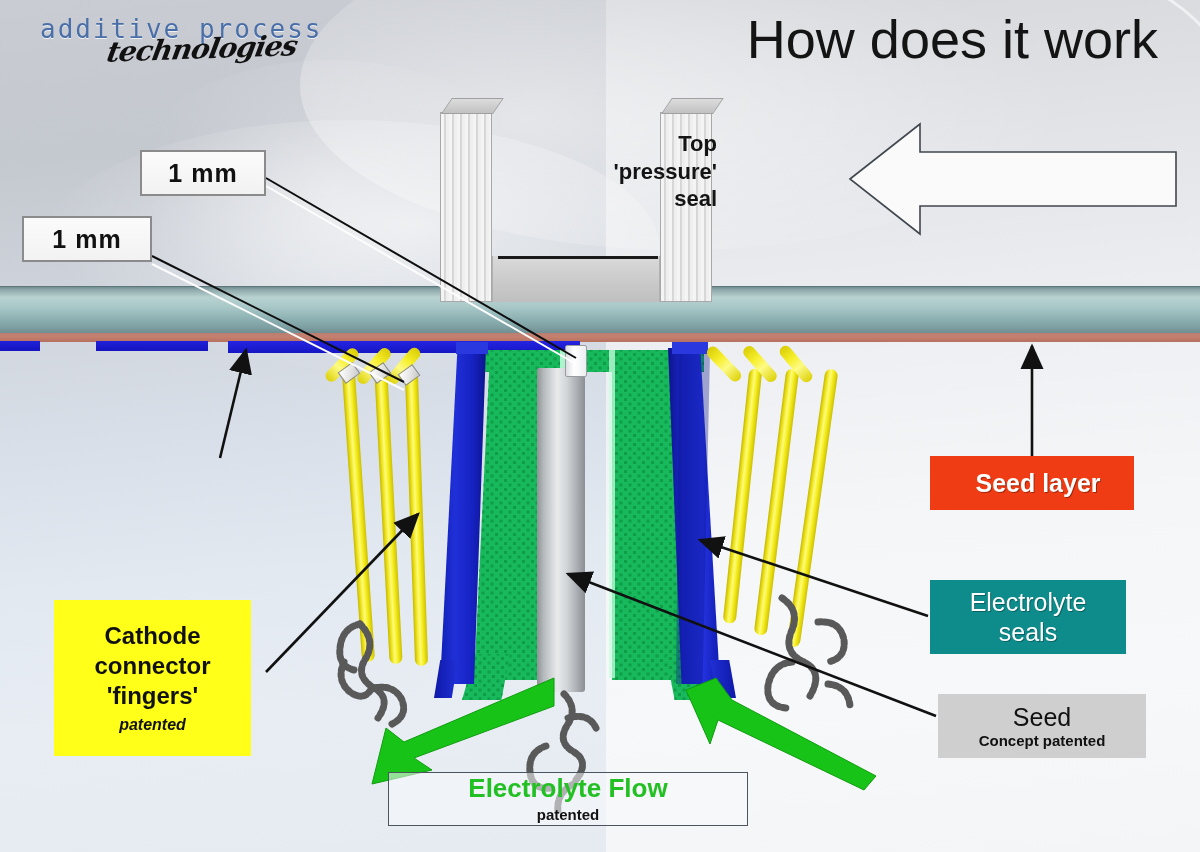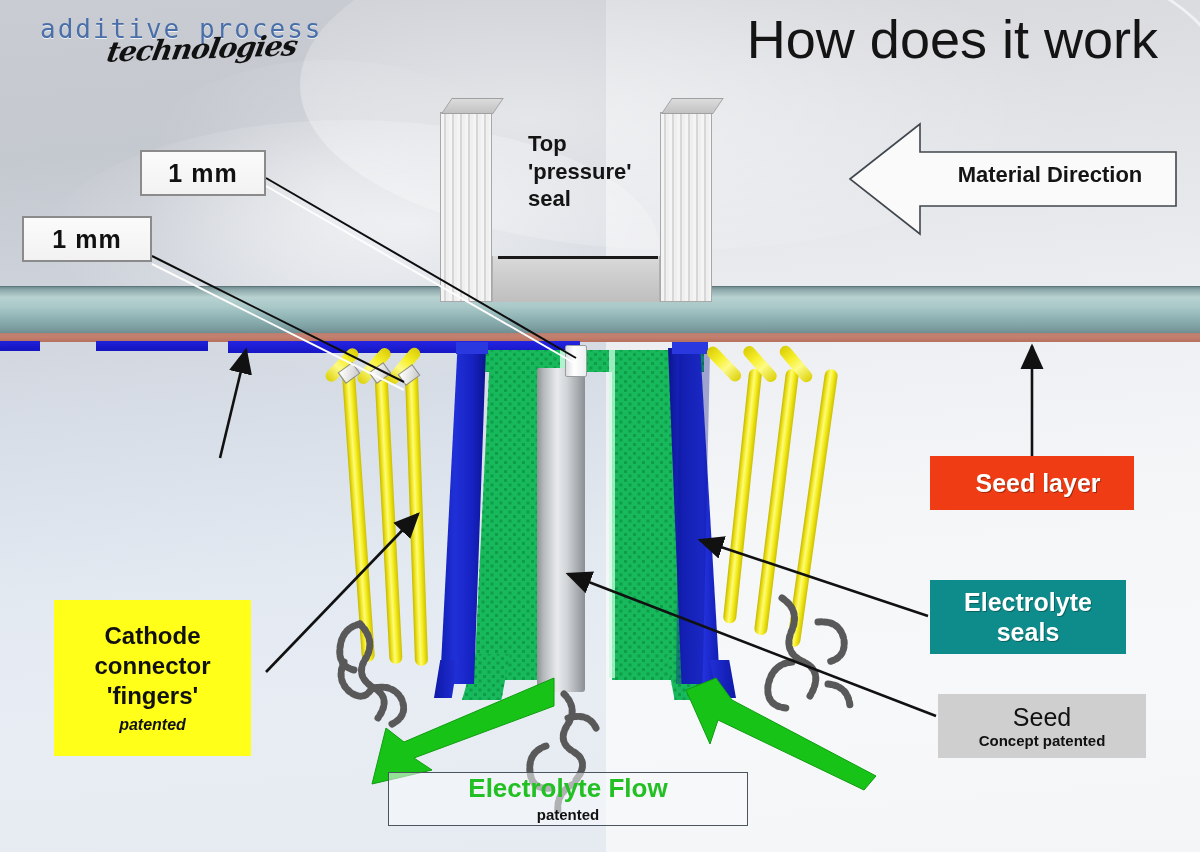--- a/index.html
+++ b/index.html
@@ -123,22 +123,22 @@
   .seal-base {
     position: absolute; left: 492px; top: 256px; width: 168px; height: 46px;
     background: linear-gradient(180deg, #dadada 0%, #c9c9c9 60%, #bfbfbf 100%);
     border-left: 1px solid #b0b0b0; border-right: 1px solid #b0b0b0;
   }
   .seal-base-line {
     position: absolute; left: 498px; top: 256px; width: 160px; height: 3px;
     background: #1a1a1a;
   }
   .seal-label {
-    position: absolute; left: 528px; top: 130px; width: 170px;
-    text-align: left; font-size: 22px; font-weight: 700; color: #141414;
+    position: absolute; left: 547px; top: 130px; width: 170px;
+    text-align: right; font-size: 22px; font-weight: 700; color: #141414;
     line-height: 1.26;
   }
 
   
   .mat-arrow {
     position: absolute; left: 848px; top: 118px; width: 330px; height: 122px;
   }
   .mat-arrow-svg { display:block; }
   .mat-label {
     position: absolute; left: 78px; top: 44px; width: 248px;
@@ -299,21 +299,21 @@
   .lbl-seed {
     left: 930px; top: 456px; width: 204px; height: 54px;
     background: #f03c14;
     color: #ffffff; font-size: 25px; font-weight: 700;
     text-shadow: 1px 1px 0 rgba(0,0,0,0.35);
     padding-left: 12px;
   }
   .lbl-elseals {
     left: 930px; top: 580px; width: 196px; height: 74px;
     background: #0e8c8c;
-    color: #ffffff; font-size: 25px; font-weight: 700; line-height: 1.2;
+    color: #ffffff; font-size: 25px; font-weight: 400; line-height: 1.2;
     text-shadow: 1px 1px 0 rgba(0,0,0,0.3);
   }
   .lbl-anode {
     left: 938px; top: 694px; width: 208px; height: 64px;
     background: #cfcfcf;
     color: #111; font-size: 25px; font-weight: 400; line-height: 1.05;
   }
   .lbl-anode .sub { font-size: 15px; font-weight: 700; margin-top: 3px; }
   .lbl-flow {
     left: 388px; top: 772px; width: 360px; height: 54px;
@@ -359,21 +359,20 @@
   <div class="seal-label">
     <div>Top</div>
     <div>'pressure'</div>
     <div>seal</div>
   </div>
 
   <div class="mat-arrow">
     <svg class="mat-arrow-svg" width="330" height="122" viewBox="0 0 330 122">
       <polygon points="2,61 72,6 72,34 328,34 328,88 72,88 72,116" fill="#fafafa" stroke="#40474e" stroke-width="1.6"></polygon>
     </svg>
-    <div class="mat-label">Material Direction</div>
   </div>
 
   <div class="electro electro-top"></div>
   <div class="electro electro-l"></div>
   <div class="electro electro-r"></div>
   <div class="electro electro-foot-l"></div>
   <div class="electro electro-foot-r"></div>
   <div class="electro-hl-l"></div>
   <div class="electro-hl-r"></div>
 

